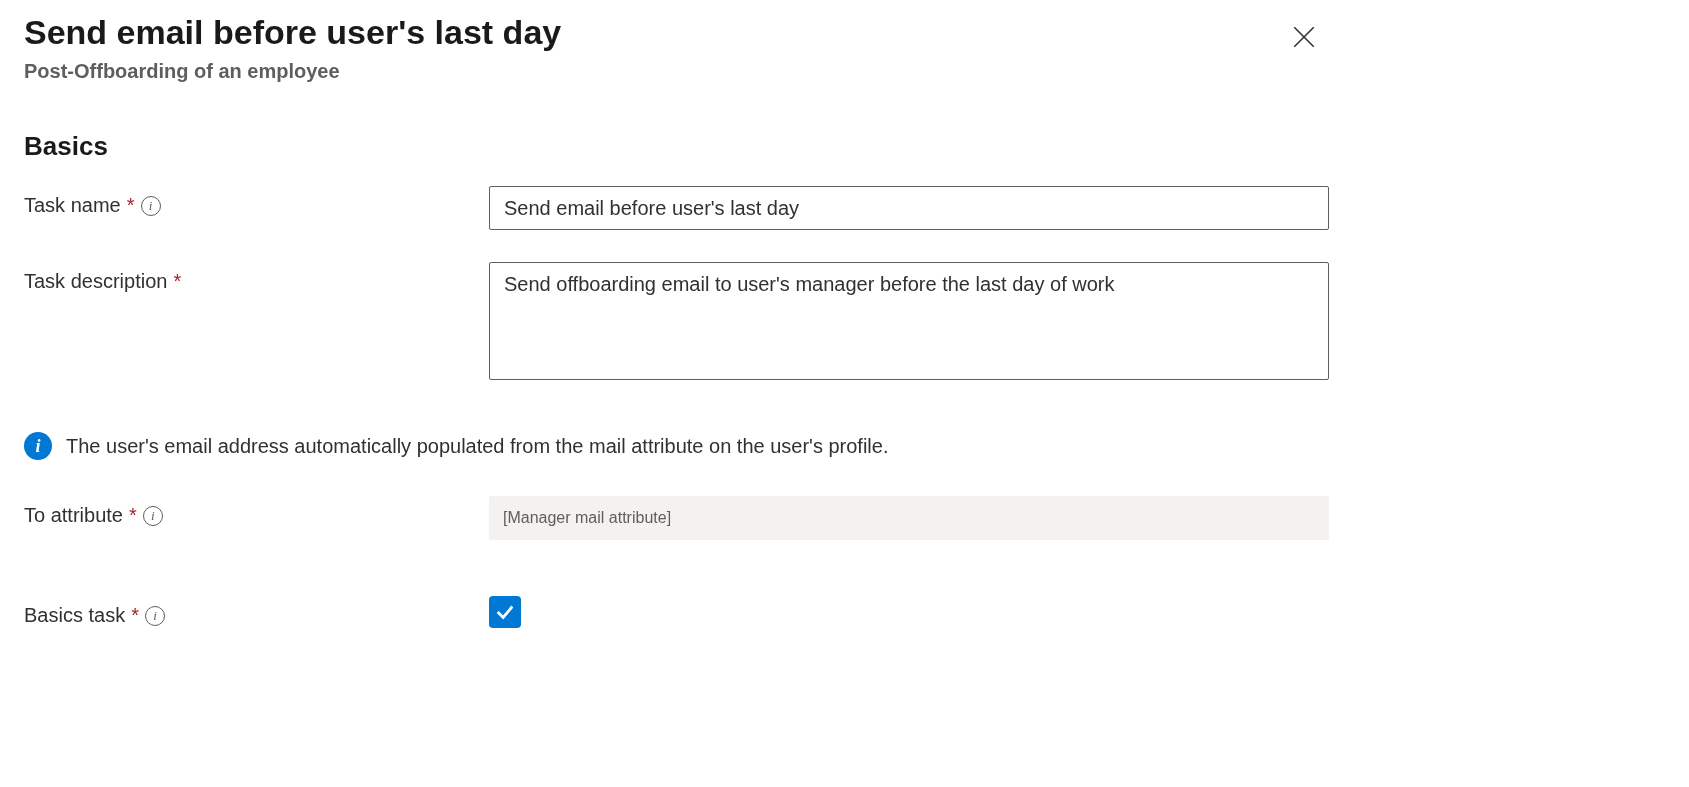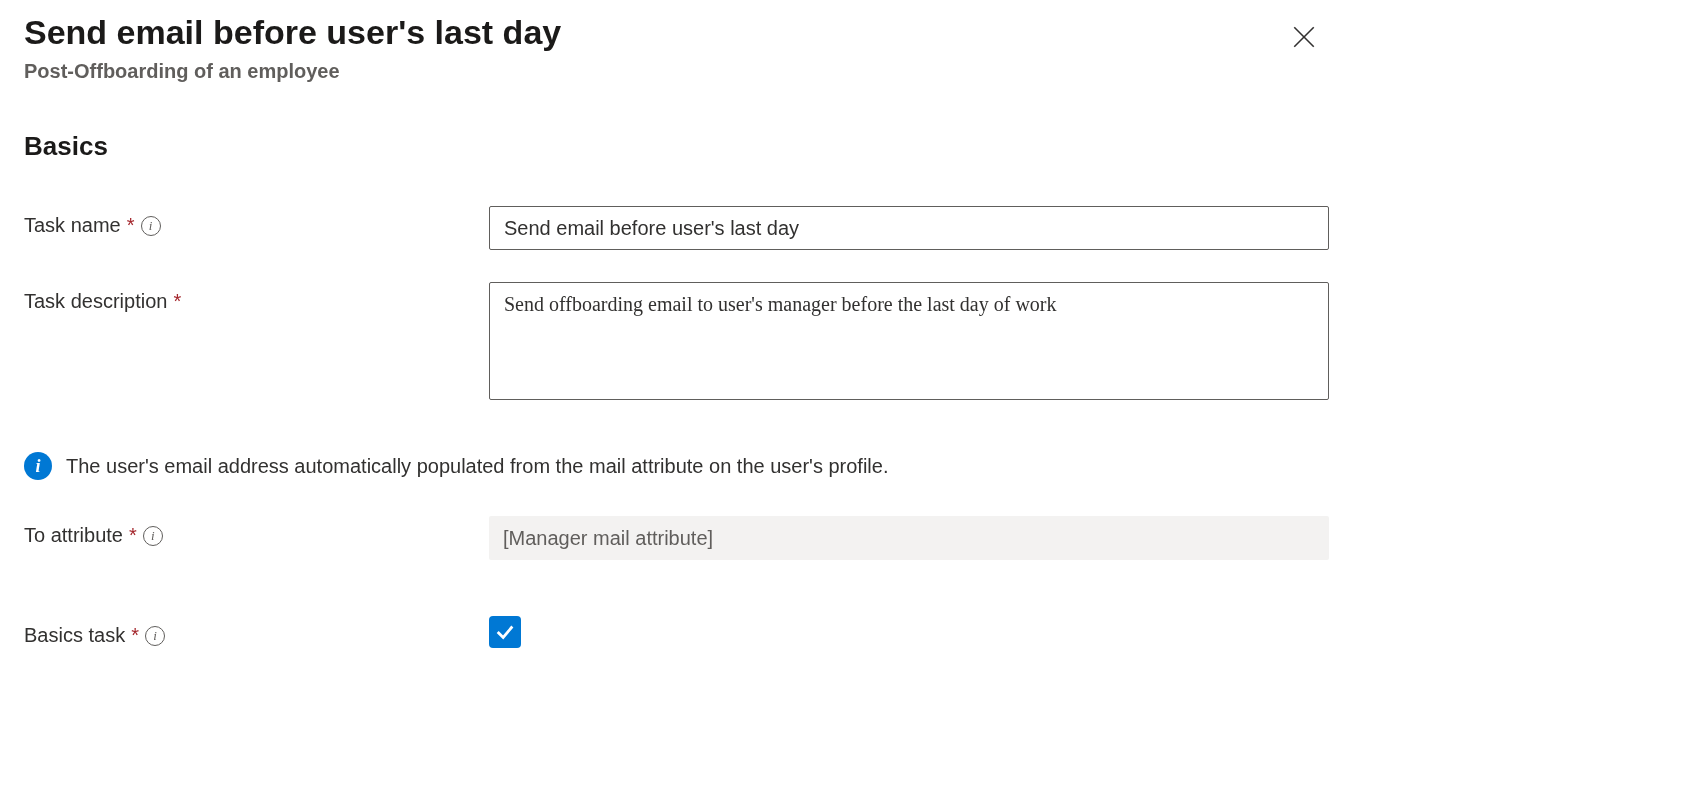--- a/index.html
+++ b/index.html
@@ -51,21 +51,21 @@
       width: 26px;
       height: 26px;
     }
     .section-heading {
       font-size: 26px;
       font-weight: 600;
       color: #1b1a19;
       margin-top: 48px;
     }
     .form-grid {
-      margin-top: 44px;
+      margin-top: 24px;
     }
     .form-row {
       display: flex;
       align-items: flex-start;
       margin-bottom: 32px;
     }
     .form-label {
       width: 465px;
       flex-shrink: 0;
       font-size: 20px;
@@ -105,21 +105,21 @@
       font-family: inherit;
       color: #323130;
     }
     .textarea-input {
       width: 100%;
       height: 118px;
       padding: 10px 14px;
       font-size: 20px;
       border: 1px solid #605e5c;
       border-radius: 2px;
-      font-family: Liberation Serif, serif;
+      font-family: Liberation Sans, sans-serif;
       color: #323130;
       resize: none;
     }
     .info-message {
       display: flex;
       align-items: center;
       gap: 14px;
       margin-top: 48px;
       font-size: 20px;
       color: #323130;
@@ -136,21 +136,21 @@
       font-size: 18px;
       font-weight: bold;
       font-family: Georgia, serif;
       font-style: italic;
       flex-shrink: 0;
     }
     .readonly-input {
       width: 100%;
       height: 44px;
       padding: 8px 14px;
-      font-size: 20px;
+      font-size: 16px;
       background: #f3f2f1;
       border: none;
       border-radius: 2px;
       color: #605e5c;
       font-family: inherit;
     }
     .checkbox-wrap {
       display: flex;
       align-items: center;
     }

